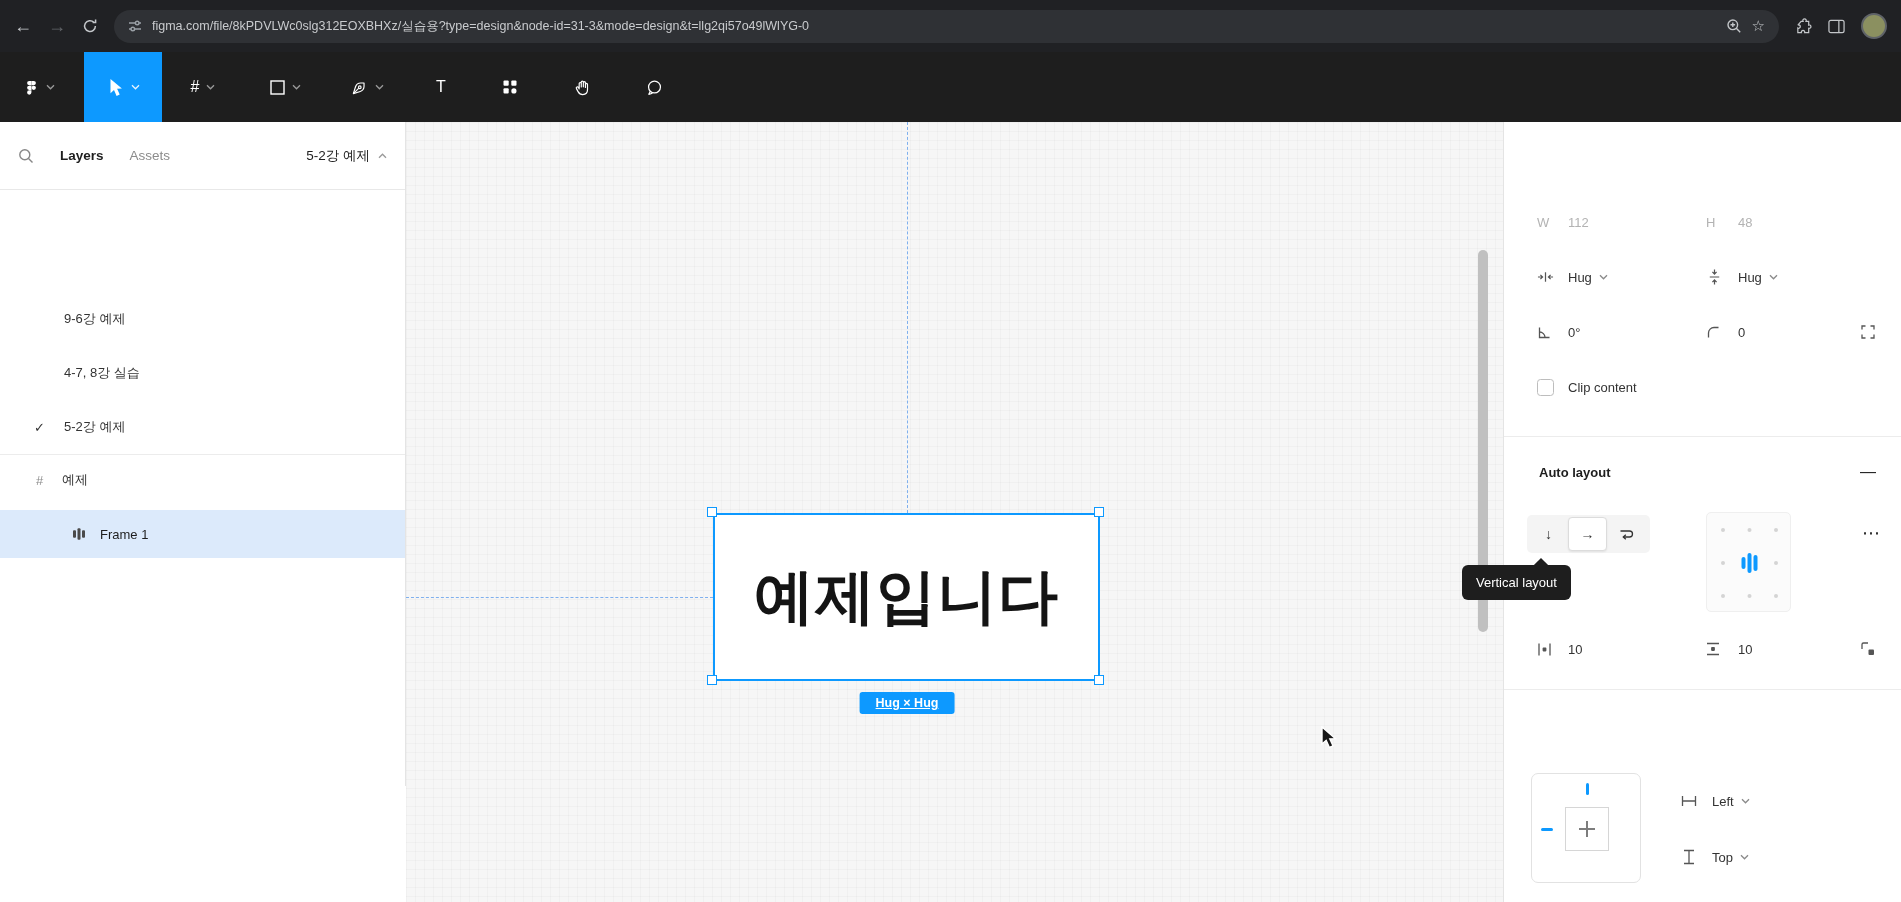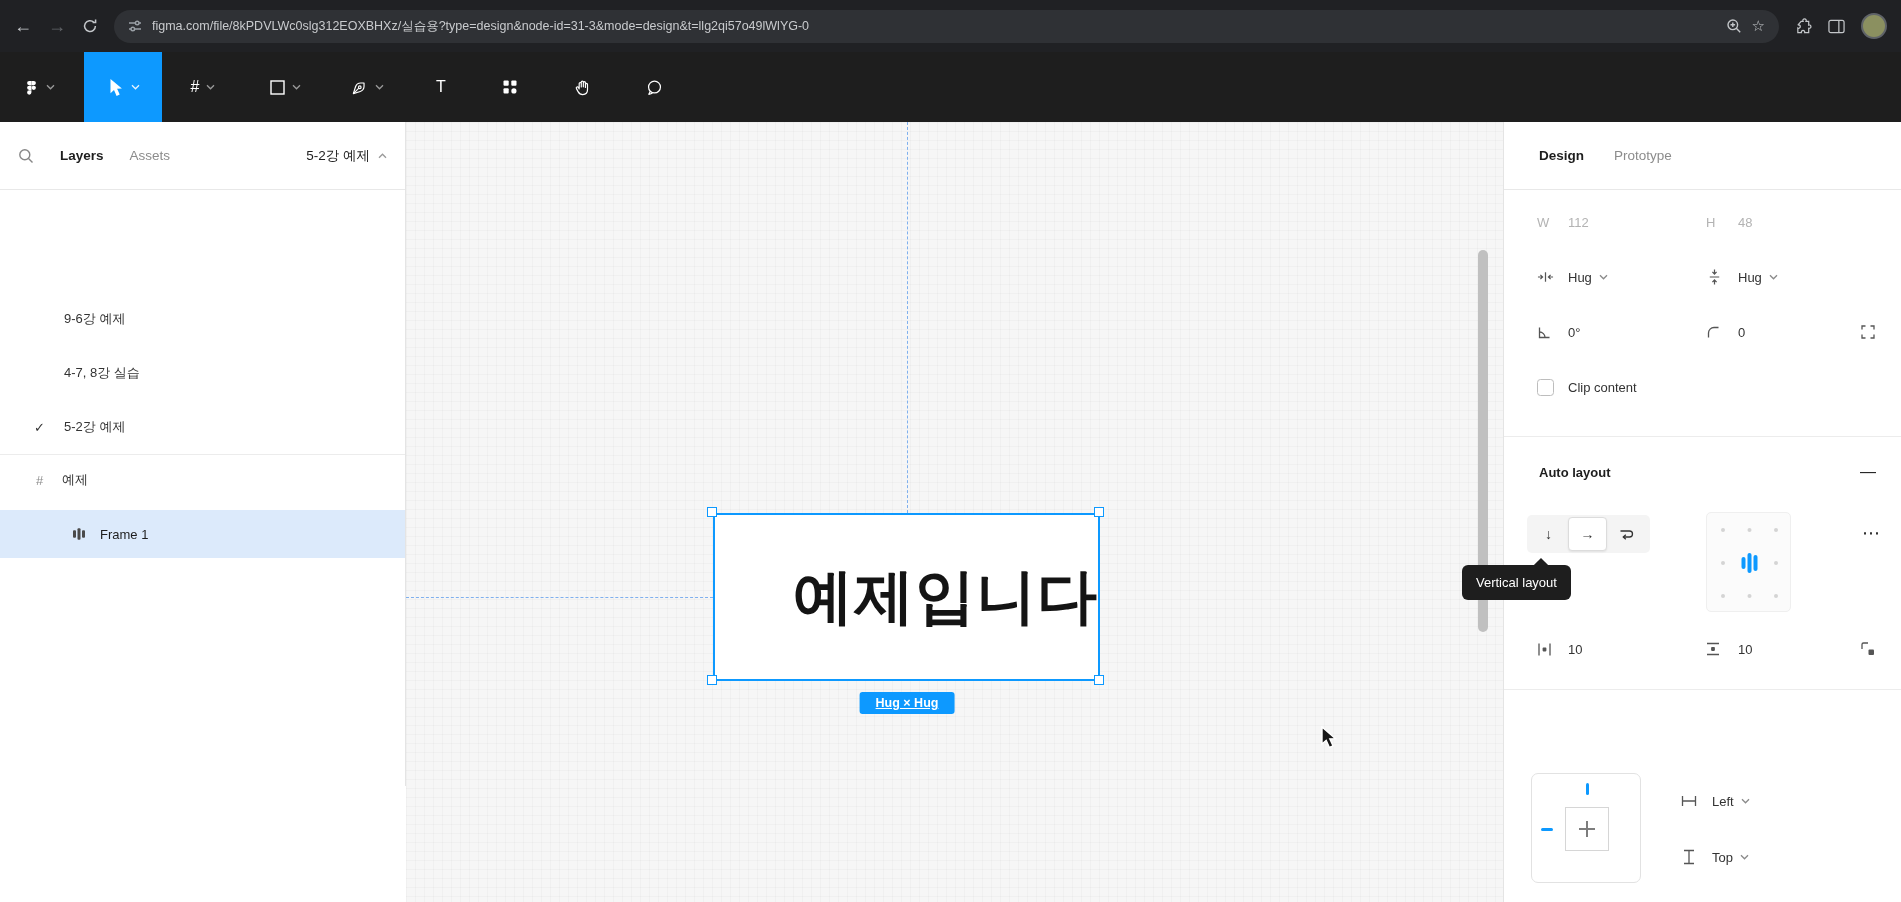--- a/index.html
+++ b/index.html
@@ -67,21 +67,21 @@
   .layer-ic { position:absolute; left:72px; display:inline-flex; }
 
   
   .canvas { position:absolute; left:406px; top:122px; width:1097px; height:780px; background:#f6f6f6;
             background-image:linear-gradient(rgba(0,0,0,0.025) 1px, transparent 1px),
                              linear-gradient(90deg, rgba(0,0,0,0.025) 1px, transparent 1px);
             background-size:9px 9px; }
   .guide-v { position:absolute; left:501px; top:0; height:391px; width:0; border-left:1px dashed #7fb0ee; }
   .guide-h { position:absolute; left:0; top:475px; width:307px; height:0; border-top:1px dashed #7fb0ee; }
   .sel-frame { position:absolute; left:307px; top:391px; width:387px; height:168px; background:#fff;
-               border:2px solid #0d99ff; display:flex; align-items:center; justify-content:flex-end; }
+               border:2px solid #0d99ff; display:flex; align-items:center; justify-content:center; }
   .frame-text { font-size:60px; font-weight:bold; color:#141414; letter-spacing:1px; white-space:nowrap; }
   .handle { position:absolute; width:10px; height:10px; background:#fff; border:1.5px solid #0d99ff; }
   .size-badge { position:absolute; left:501px; top:570px; transform:translateX(-50%);
                 background:#0d99ff; color:#fff; font-size:12.5px; font-weight:bold;
                 padding:4px 16px; border-radius:3px; white-space:nowrap;text-decoration:underline; }
   .vscroll { position:absolute; left:1072px; top:128px; width:10px; height:382px; background:#c0c0c0;
              border-radius:5px; }
   .cursor { position:absolute; left:912px; top:604px; }
 
   
@@ -372,24 +372,20 @@
     <div class="vscroll"></div>
 
     <span class="cursor">
       <svg width="22" height="24" viewBox="0 0 22 24">
           <path d="M4 1 L4 18 L8.2 14.3 L11.4 21.5 L15 19.8 L11.8 12.8 L17.5 12.6 Z" fill="#161616" stroke="#fff" stroke-width="1.4"></path>
         </svg>
     </span>
   </main>
 
   <aside class="right-panel">
-    <div class="rp-tabs">
-      <span class="rp-tab active">Design</span>
-      <span class="rp-tab">Prototype</span>
-    </div>
 
     <div class="prow" style="top:82px;">
       <span class="pcell c1i dimtxt">W</span>
       <span class="pcell c1v dimtxt">112</span>
       <span class="pcell c2i dimtxt">H</span>
       <span class="pcell c2v dimtxt">48</span>
     </div>
 
     <div class="prow" style="top:137px;">
       <span class="pcell c1i">

